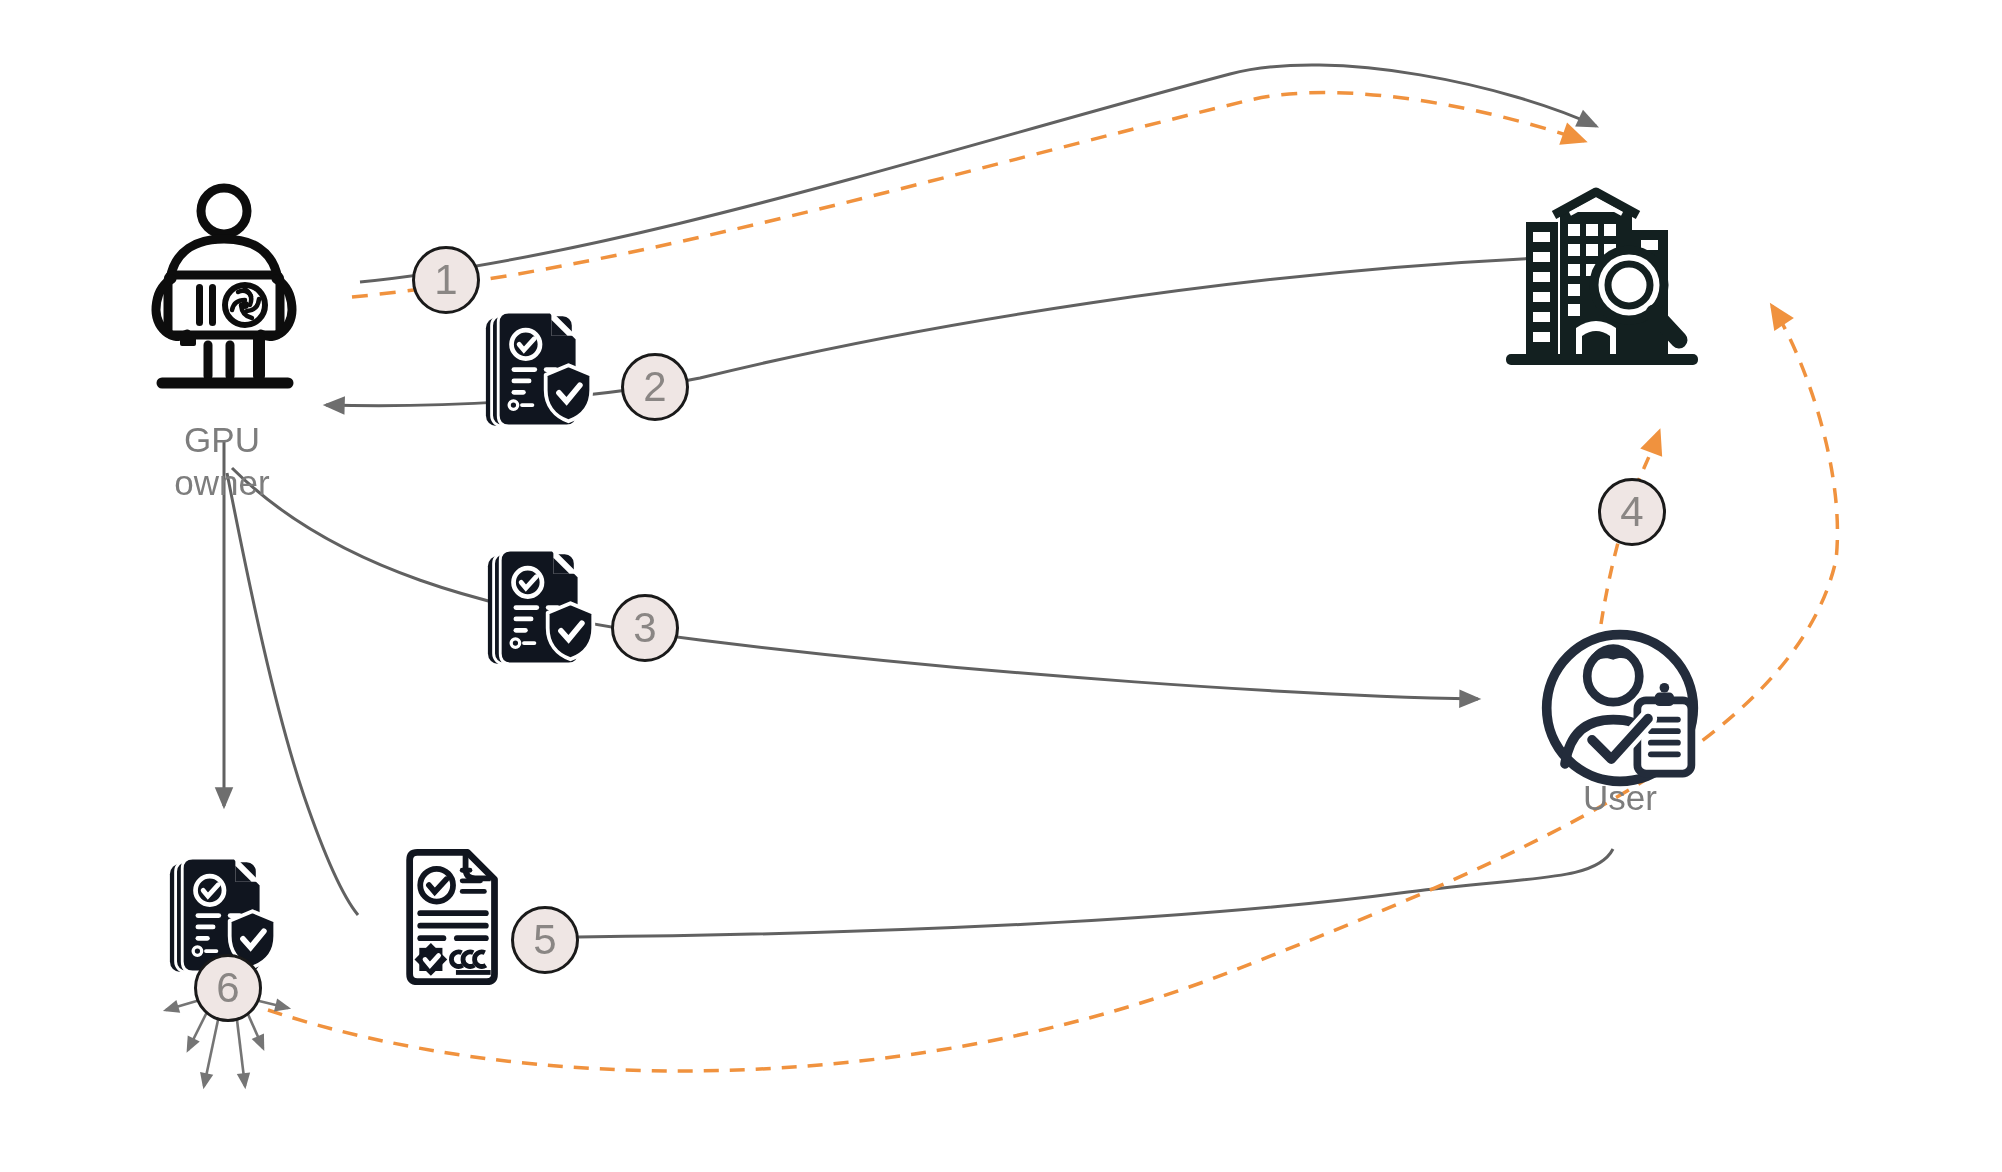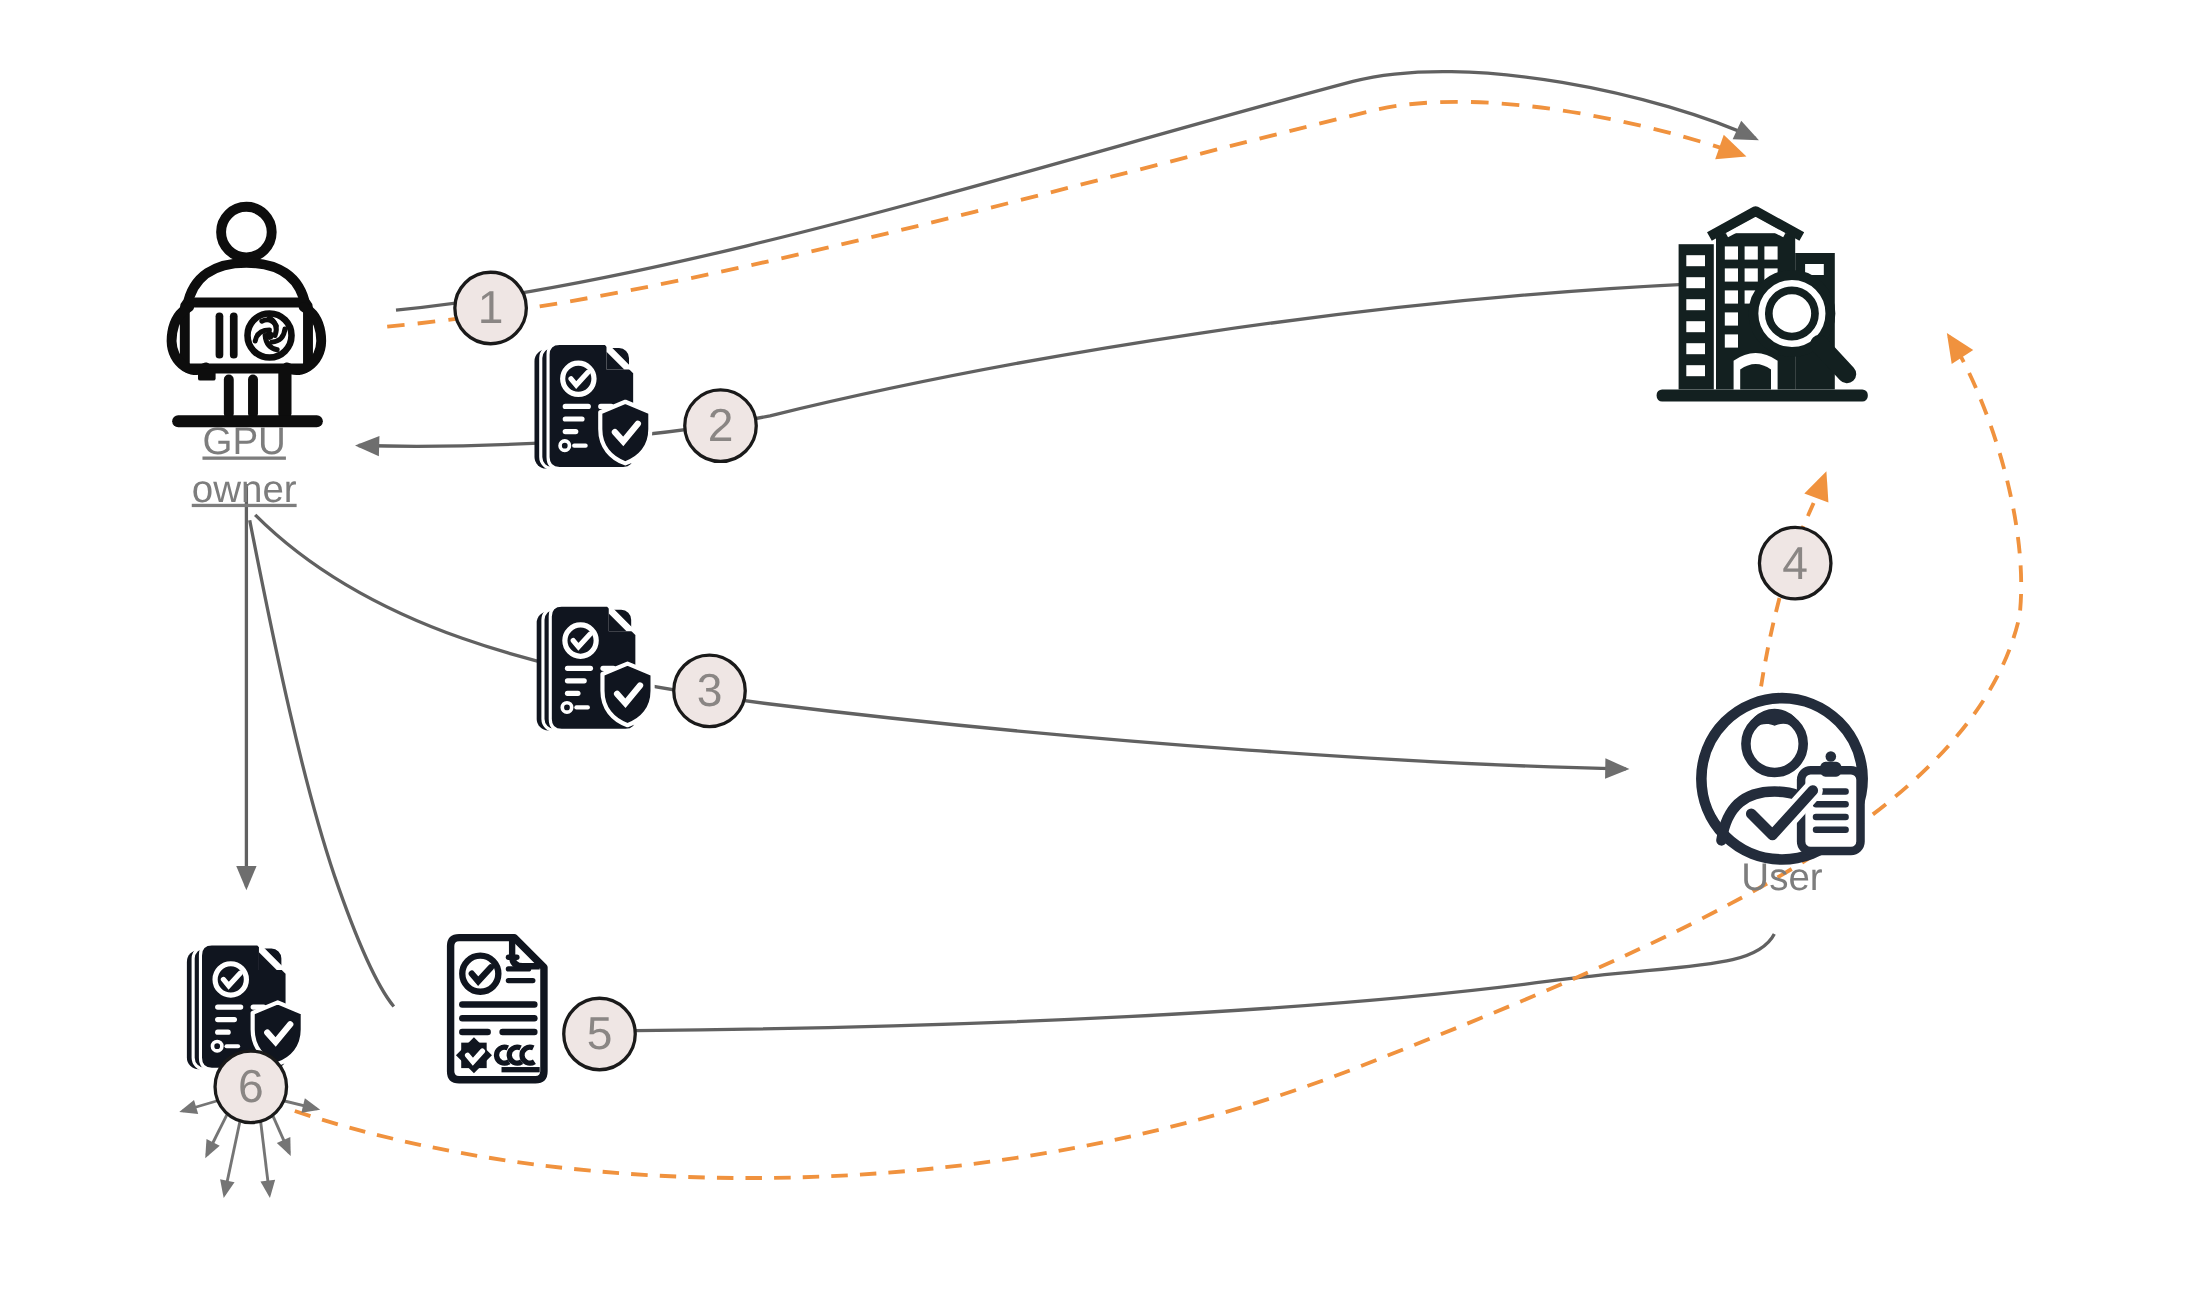--- a/index.html
+++ b/index.html
@@ -80,21 +80,21 @@
       </g>
       <g fill="none" stroke="#0d0d0d" stroke-width="4.5" stroke-linecap="round">
         <path d="M103 107 q9 6 5 16"></path>
         <path d="M117 117 q-1 11 -12 12"></path>
         <path d="M110 136 q-10 -2 -11 -13"></path>
         <path d="M90 128 q2 -10 13 -10"></path>
         <path d="M96 110 q8 -4 13 4"></path>
       </g>
     </svg>
   </div>
-  <div class="entity-label" style="left:162px;top:380px;width:120px;text-decoration:underline;">GPU owner</div>
+  <div class="entity-label" style="left:162px;top:418px;width:120px;">GPU owner</div>
 
   <div class="node" style="left:1502px;top:186px;width:200px;height:182px;">
     <svg width="200" height="182" viewBox="0 0 200 182">
       <g fill="#132020">
         <rect x="4" y="168" width="192" height="11" rx="5"></rect>
         <rect x="24" y="36" width="32" height="132"></rect>
         <rect x="58" y="26" width="72" height="142"></rect>
         <rect x="130" y="44" width="36" height="124"></rect>
       </g>
       <path d="M52 29 L94 6 L136 29" fill="none" stroke="#132020" stroke-width="9" stroke-linejoin="round"></path>

